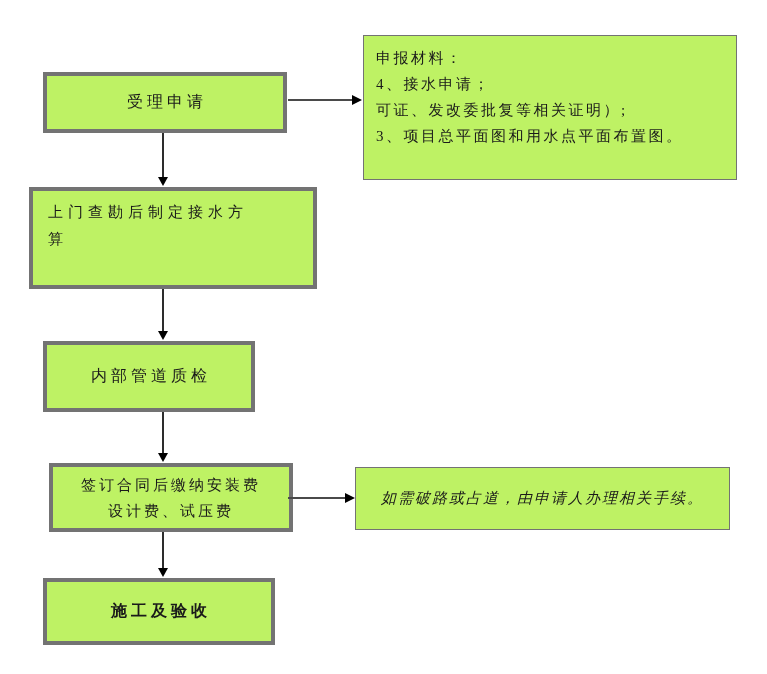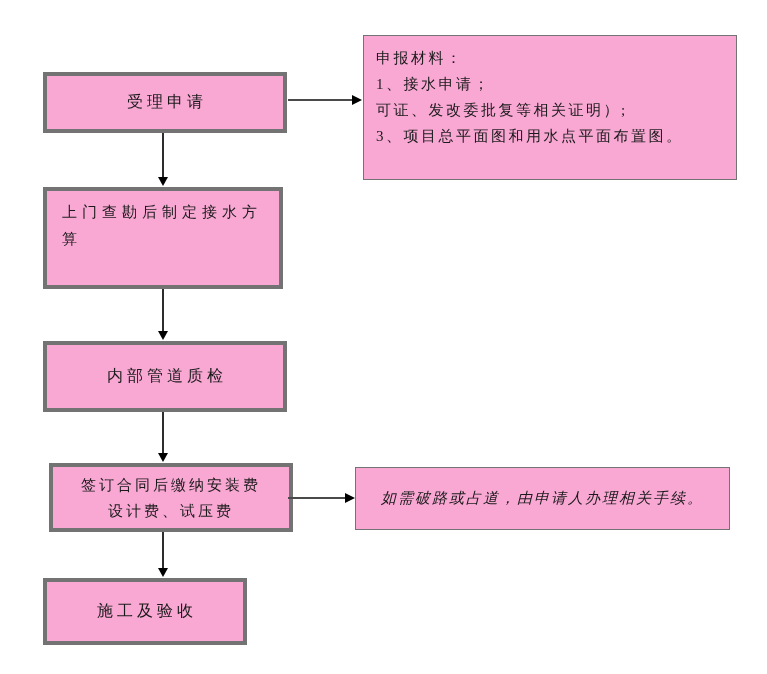--- a/index.html
+++ b/index.html
@@ -11,21 +11,21 @@
     position: relative;
     width: 767px;
     height: 674px;
     background: #ffffff;
     font-family: "Liberation Serif", "DejaVu Serif", serif;
     color: #1a1a1a;
     overflow: hidden;
   }
   .box {
     position: absolute;
-    background: #f9a8d4;
+    background: #bef264;
     box-sizing: border-box;
     border: 4px solid #737373;
   }
   .box.thin {
     border-width: 1.5px;
   }
   .center-label {
     display: flex;
     align-items: center;
     justify-content: center;
@@ -91,44 +91,44 @@
 <body>
 
 <div id="canvas">
 
   <div class="box center-label" style="left:43px; top:72px; width:244px; height:61px;">
     <span class="lbl">受理申请</span>
   </div>
 
   <div class="box thin note" style="left:363px; top:35px; width:374px; height:145px;">
     <div>申报材料：</div>
-    <div>1、接水申请；</div>
+    <div>4、接水申请；</div>
     <div class="indent">可证、发改委批复等相关证明）;</div>
     <div>3、项目总平面图和用水点平面布置图。</div>
   </div>
 
-  <div class="box survey-lines" style="left:43px; top:187px; width:240px; height:102px;">
+  <div class="box survey-lines" style="left:29px; top:187px; width:288px; height:102px;">
     <div>上门查勘后制定接水方</div>
     <div>算</div>
   </div>
 
-  <div class="box center-label" style="left:43px; top:341px; width:244px; height:71px;">
+  <div class="box center-label" style="left:43px; top:341px; width:212px; height:71px;">
     <span class="lbl">内部管道质检</span>
   </div>
 
   <div class="box center-lines" style="left:43px; top:463px; width:244px; height:69px;margin-left:6px;">
     <div>签订合同后缴纳安装费</div>
     <div>设计费、试压费</div>
   </div>
 
   <div class="box thin center-label" style="left:355px; top:467px; width:375px; height:63px; font-size:15px; letter-spacing:2px;font-style:italic;">
     <span>如需破路或占道，由申请人办理相关手续。</span>
   </div>
 
-  <div class="box center-label" style="left:43px; top:578px; width:204px; height:67px;">
+  <div class="box center-label" style="left:43px; top:578px; width:232px; height:67px;font-weight:bold;">
     <span class="lbl">施工及验收</span>
   </div>
 
   <div class="hline" style="left:288px; top:99px; width:64px;"></div>
   <div class="head-right" style="left:352px; top:95px;"></div>
 
   <div class="vline" style="left:162px; top:133px; height:45px;"></div>
   <div class="head-down" style="left:158px; top:177px;"></div>
 
   <div class="vline" style="left:162px; top:289px; height:43px;"></div>

